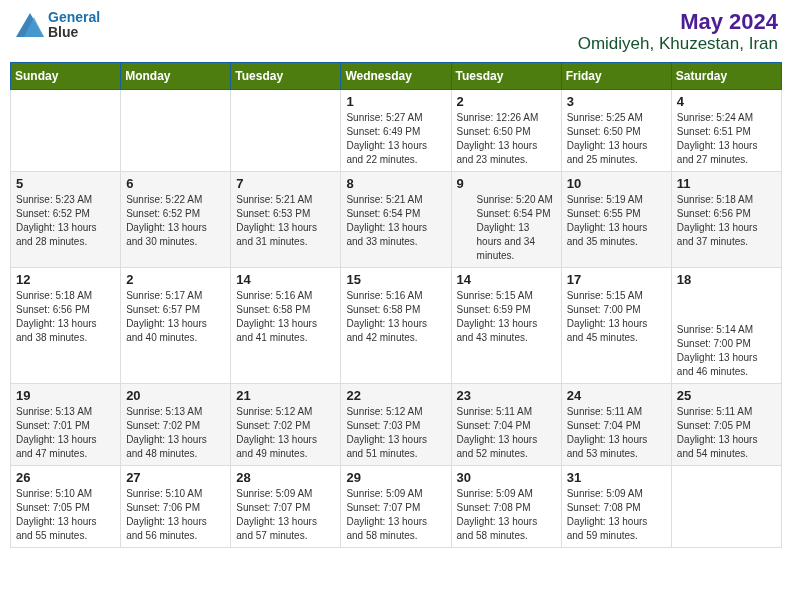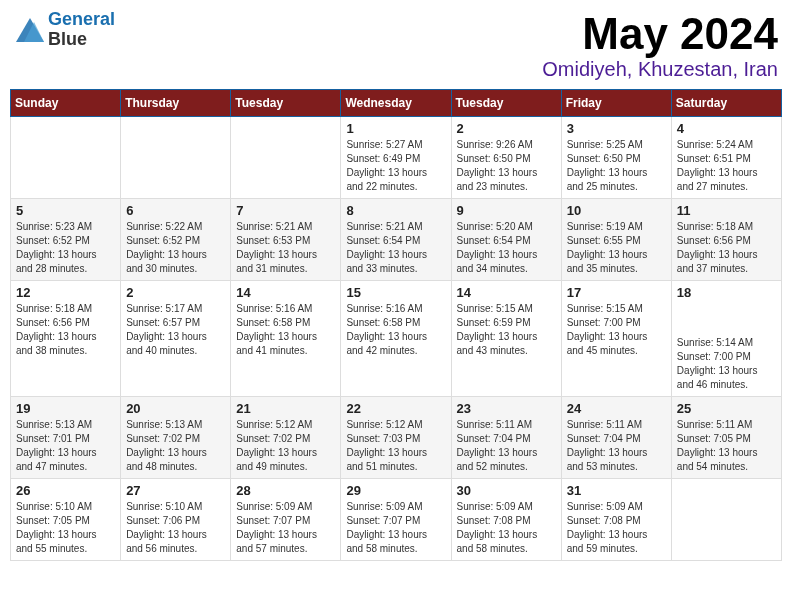--- a/index.html
+++ b/index.html
@@ -15,53 +15,53 @@
       justify-content: space-between;
       align-items: flex-start;
       margin-bottom: 8px;
       padding: 0 4px;
     }
     .logo {
       display: flex;
       align-items: center;
     }
     .logo-text {
-      font-size: 18px;
+      font-size: 14px;
       font-weight: bold;
       color: #333;
       line-height: 1.1;
     }
     .logo-text span {
       color: #1a6faf;
     }
     .logo-icon {
       width: 32px;
       height: 28px;
       margin-right: 2px;
     }
     .title-block {
       text-align: right;
     }
     .month-year {
-      font-size: 44px;
+      font-size: 22px;
       font-weight: bold;
-      color: #000000;
+      color: #4c1d95;
       line-height: 1.1;
     }
     .location {
-      font-size: 20px;
-      color: #4c1d95;
+      font-size: 17px;
+      color: #14532d;
     }
     .calendar {
       width: 100%;
       border-collapse: collapse;
       border: 1px solid #ccc;
     }
     .calendar th {
-      background-color: #7f1d1d;
+      background-color: #4d7c0f;
       color: #fff;
       font-size: 12px;
       padding: 6px 4px;
       text-align: left;
       font-weight: bold;
       border: 1px solid #1560a0;
     }
     .calendar td {
       width: calc(100% / 7);
       vertical-align: top;
@@ -108,42 +108,42 @@
   <div class="title-block">
     <div class="month-year">May 2024</div>
     <div class="location">Omidiyeh, Khuzestan, Iran</div>
   </div>
 </div>
 
 <table class="calendar">
   <thead>
     <tr id="weekday-header">
         <th>Sunday</th>
-        <th>Thursday</th>
+        <th>Monday</th>
         <th>Tuesday</th>
         <th>Wednesday</th>
         <th>Tuesday</th>
         <th>Friday</th>
         <th>Saturday</th>
       </tr>
   </thead>
   <tbody id="calendar-body">
       <tr>
         <td class="empty-cell"></td>
         <td class="empty-cell"></td>
         <td class="empty-cell"></td>
         <td>
           <div class="day-number">1</div>
           <div class="day-detail" style="white-space: pre-line;">Sunrise: 5:27 AM
 Sunset: 6:49 PM
 Daylight: 13 hours and 22 minutes.</div>
         </td>
         <td>
           <div class="day-number">2</div>
-          <div class="day-detail" style="white-space: pre-line;">Sunrise: 9:26 AM
+          <div class="day-detail" style="white-space: pre-line;">Sunrise: 12:26 AM
 Sunset: 6:50 PM
 Daylight: 13 hours and 23 minutes.</div>
         </td>
         <td>
           <div class="day-number">3</div>
           <div class="day-detail" style="white-space: pre-line;">Sunrise: 5:25 AM
 Sunset: 6:50 PM
 Daylight: 13 hours and 25 minutes.</div>
         </td>
         <td>
@@ -173,21 +173,21 @@
 Daylight: 13 hours and 31 minutes.</div>
         </td>
         <td>
           <div class="day-number">8</div>
           <div class="day-detail" style="white-space: pre-line;">Sunrise: 5:21 AM
 Sunset: 6:54 PM
 Daylight: 13 hours and 33 minutes.</div>
         </td>
         <td>
           <div class="day-number">9</div>
-          <div class="day-detail" style="white-space: pre-line;">Sunrise: 5:20 AM
+          <div class="day-detail" style="white-space: pre-line; margin-left: 20px;">Sunrise: 5:20 AM
 Sunset: 6:54 PM
 Daylight: 13 hours and 34 minutes.</div>
         </td>
         <td>
           <div class="day-number">10</div>
           <div class="day-detail" style="white-space: pre-line;">Sunrise: 5:19 AM
 Sunset: 6:55 PM
 Daylight: 13 hours and 35 minutes.</div>
         </td>
         <td>

